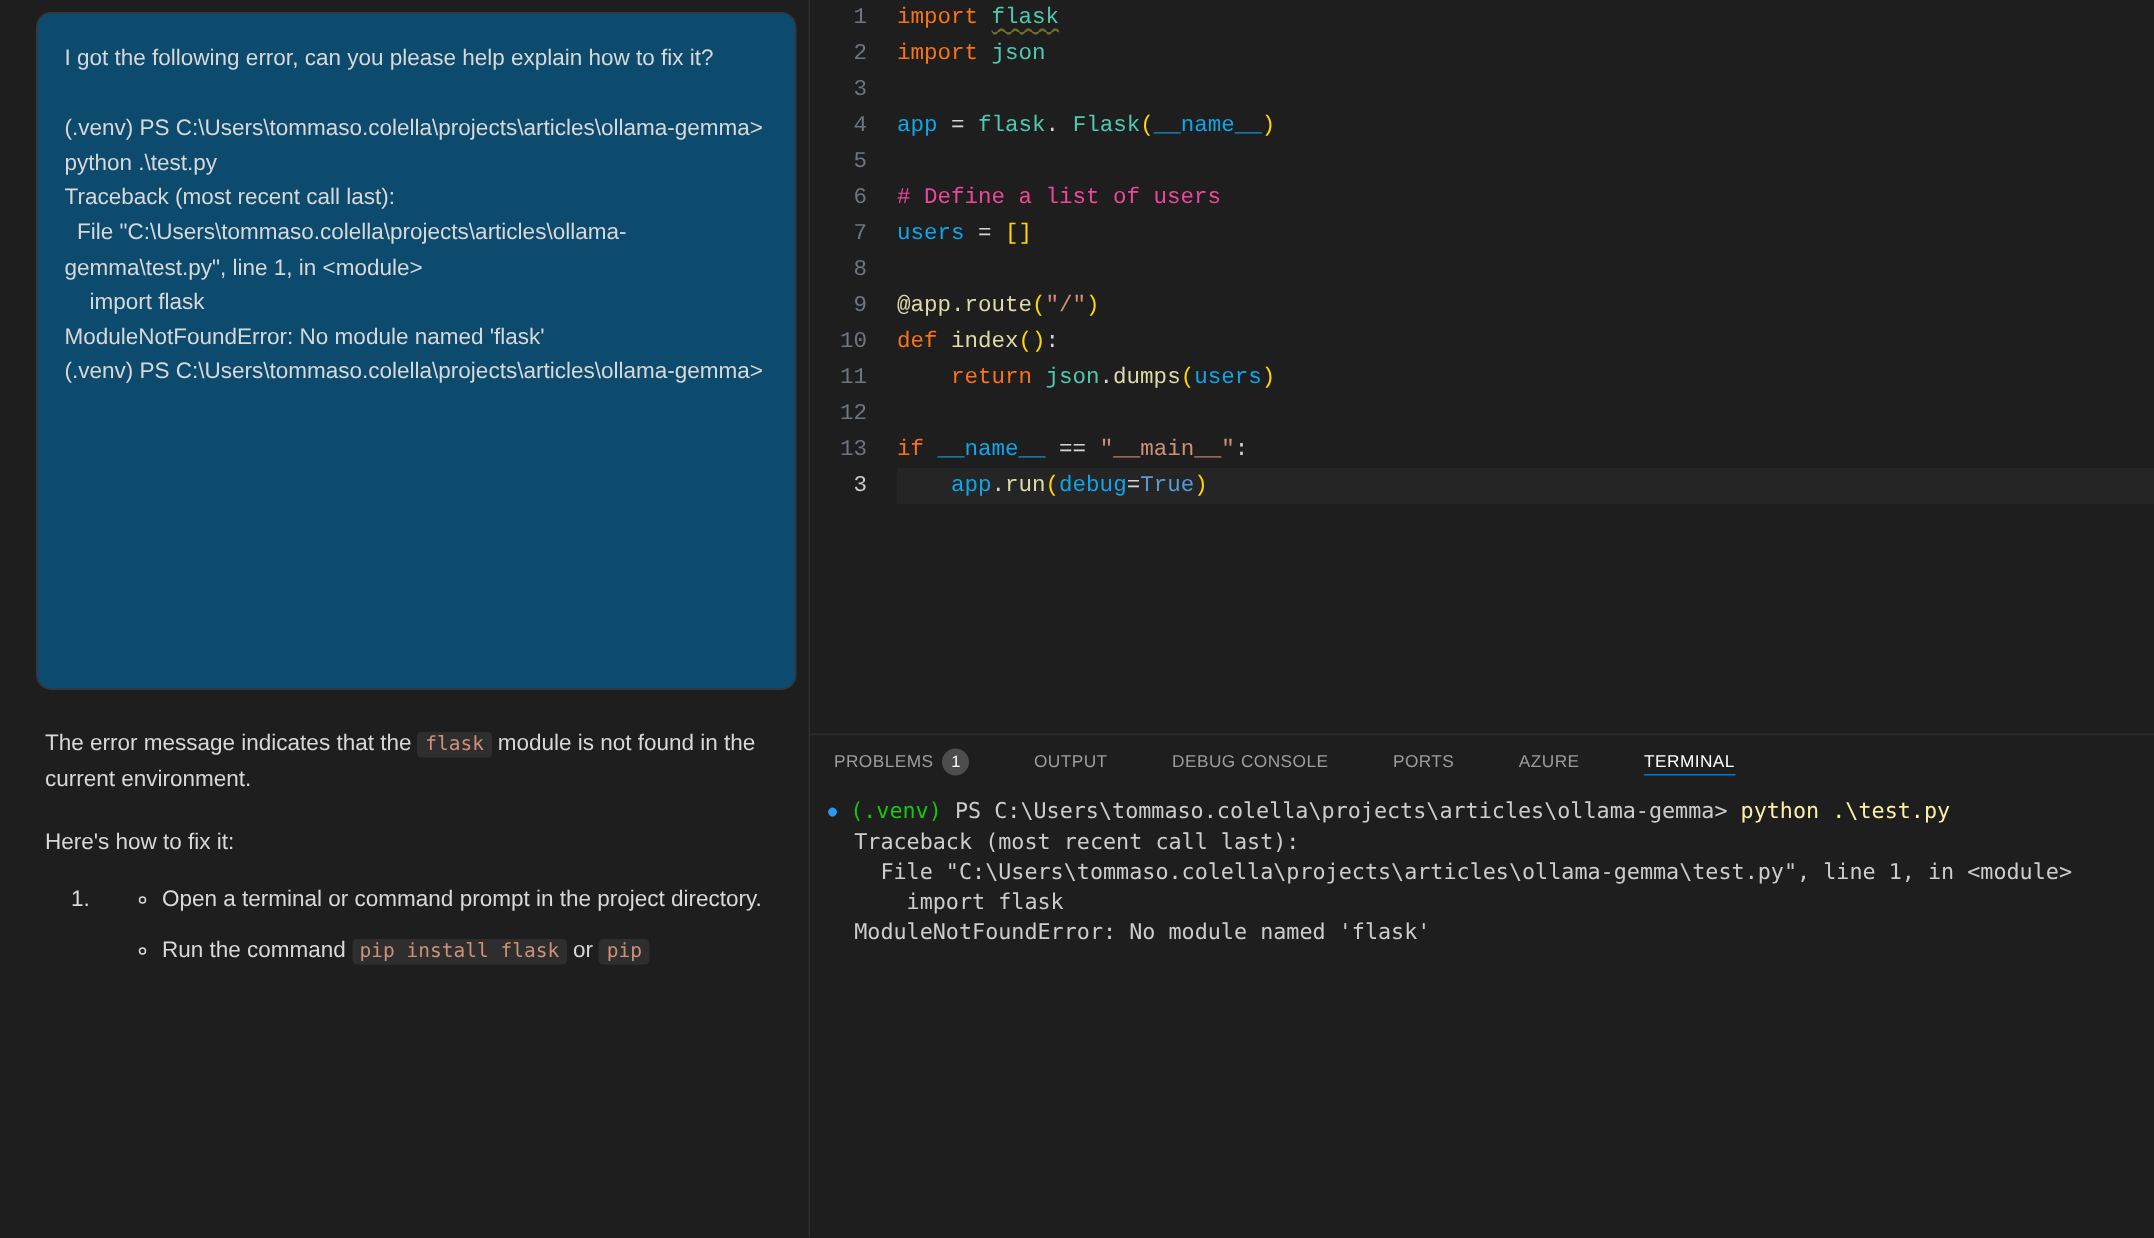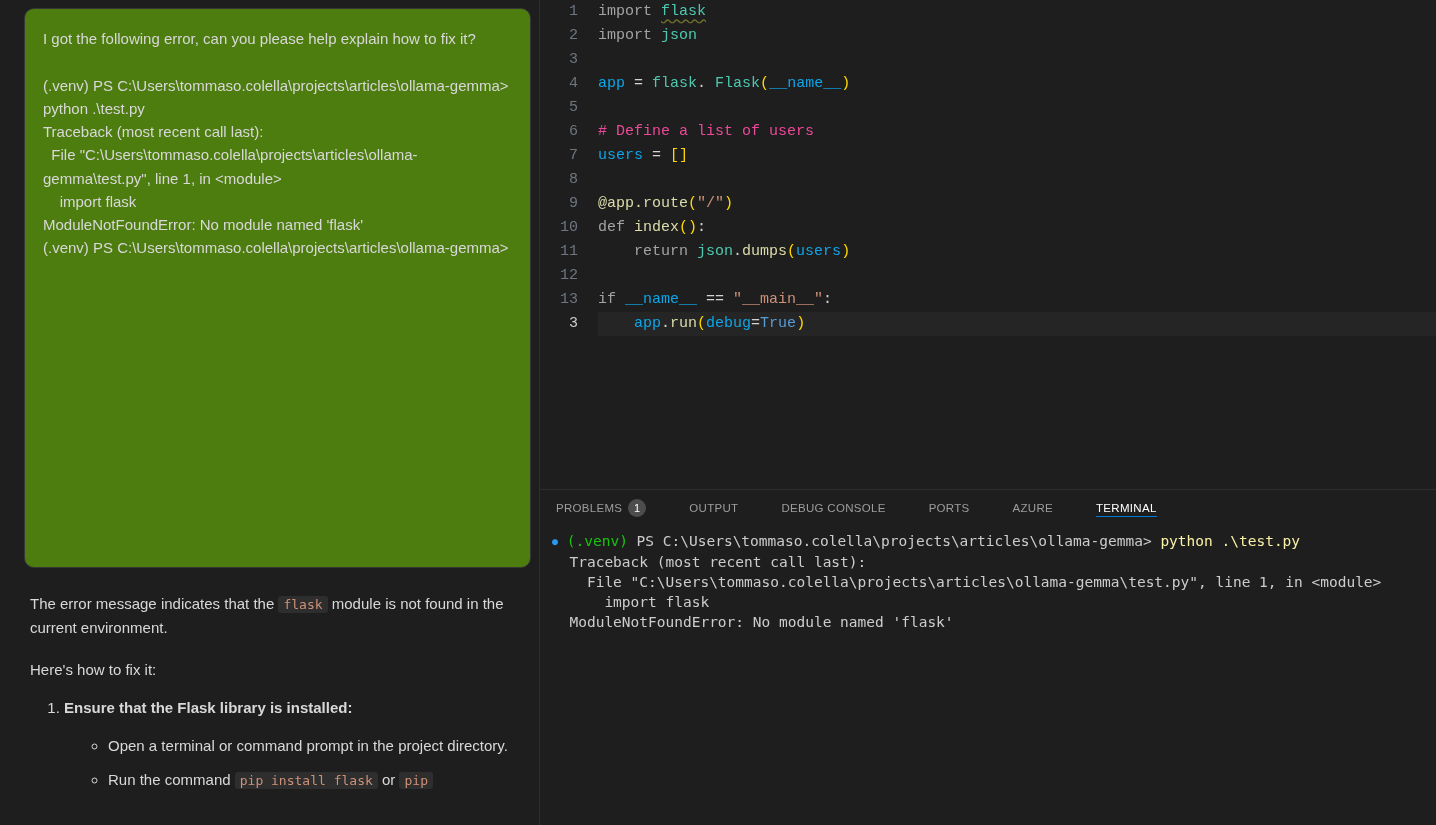--- a/index.html
+++ b/index.html
@@ -14,29 +14,29 @@
   overflow: hidden;
 }
 .left-panel {
   width: 540px;
   height: 100%;
   border-right: 1px solid #2d2d2d;
   padding: 8px 8px 0 24px;
   overflow: hidden;
 }
 .chat-block {
-  background: #4d7c0f;
+  background: #0c4a6e;
   border: 1px solid #363636;
   border-radius: 10px;
   padding: 18px 18px;
   margin-bottom: 24px;
   font-size: 15px;
   line-height: 1.55;
   color: #d8d8d8;
-  height: 560px;
+  height: 452px;
 }
 .chat-block p { white-space: pre-wrap; }
 .response {
   padding: 0 6px;
   font-size: 15px;
   line-height: 1.6;
   color: #d8d8d8;
 }
 .response code.inline {
   font-family: Consolas, monospace;
@@ -80,21 +80,21 @@
   color: #6e7681;
   user-select: none;
 }
 .gutter .active { color: #cccccc; }
 .code { flex: 1; white-space: pre; color: #d4d4d4; }
 .code .current-line {
   background: rgba(255,255,255,0.03);
   display: block;
   width: 100%;
 }
-.tok-kw { color: #a3a3a3; }
+.tok-kw { color: #f97316; }
 .tok-mod { color: #4ec9b0; }
 .tok-underline { text-decoration: wavy underline #6b6b2a; text-underline-offset: 3px; }
 .tok-var { color: #0ea5e9; }
 .tok-func { color: #dcdcaa; }
 .tok-str { color: #ce9178; }
 .tok-comment { color: #ec4899; }
 .tok-const { color: #569cd6; }
 .tok-op { color: #d4d4d4; }
 .tok-paren { color: #ffd700; }
 .panel-tabs {
@@ -158,21 +158,20 @@
 ModuleNotFoundError: No module named 'flask'
 (.venv) PS C:\Users\tommaso.colella\projects\articles\ollama-gemma&gt;</p>
   </div>
   <div class="response">
     <p>
       <span>The error message indicates that the </span><code class="inline">flask</code><span> module is not found in the current environment.</span>
     </p>
     <p style="margin-top:18px">Here's how to fix it:</p>
     <ol>
       <li>
-        <strong>Ensure that the Flask library is installed:</strong>
         <ul>
           <li>Open a terminal or command prompt in the project directory.</li>
           <li>
             <span>Run the command </span><code class="inline">pip install flask</code><span> or </span><code class="inline">pip</code>
           </li>
         </ul>
       </li>
     </ol>
   </div>
 </div>

